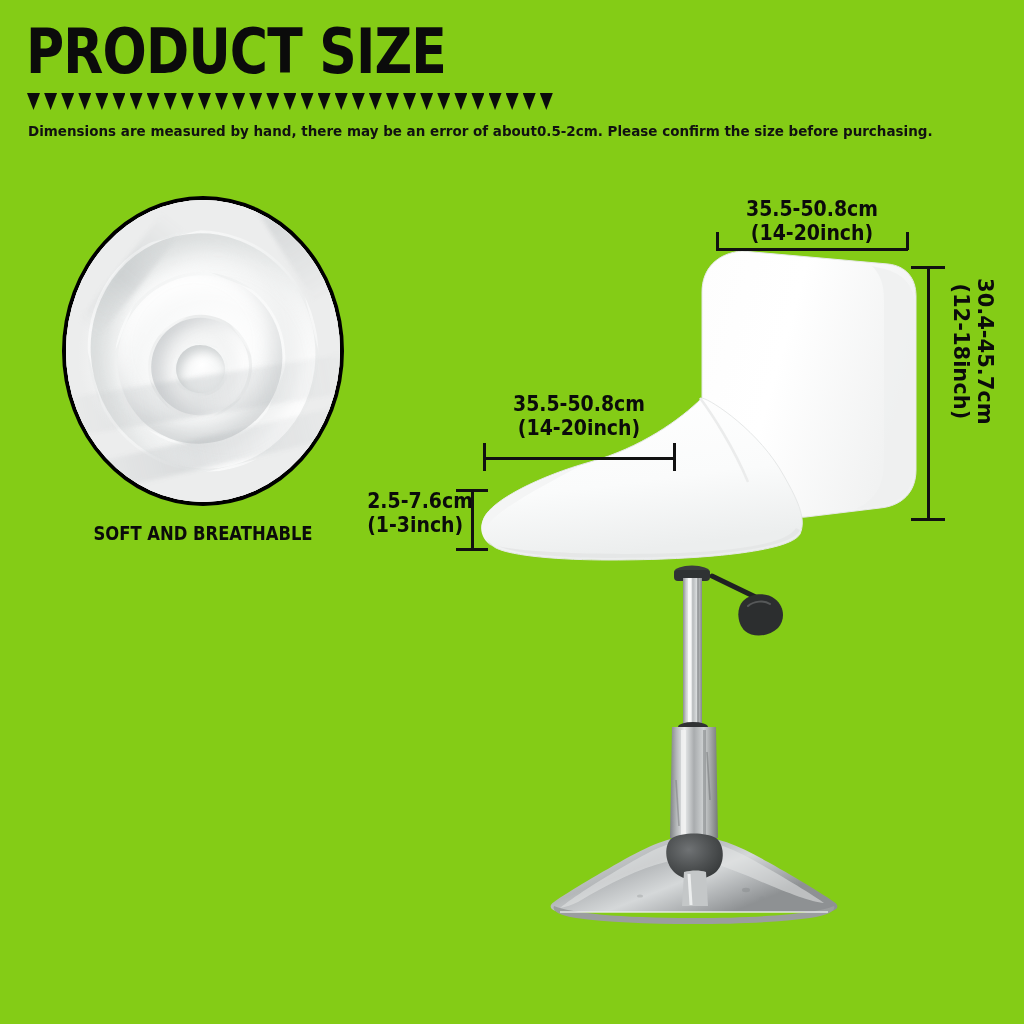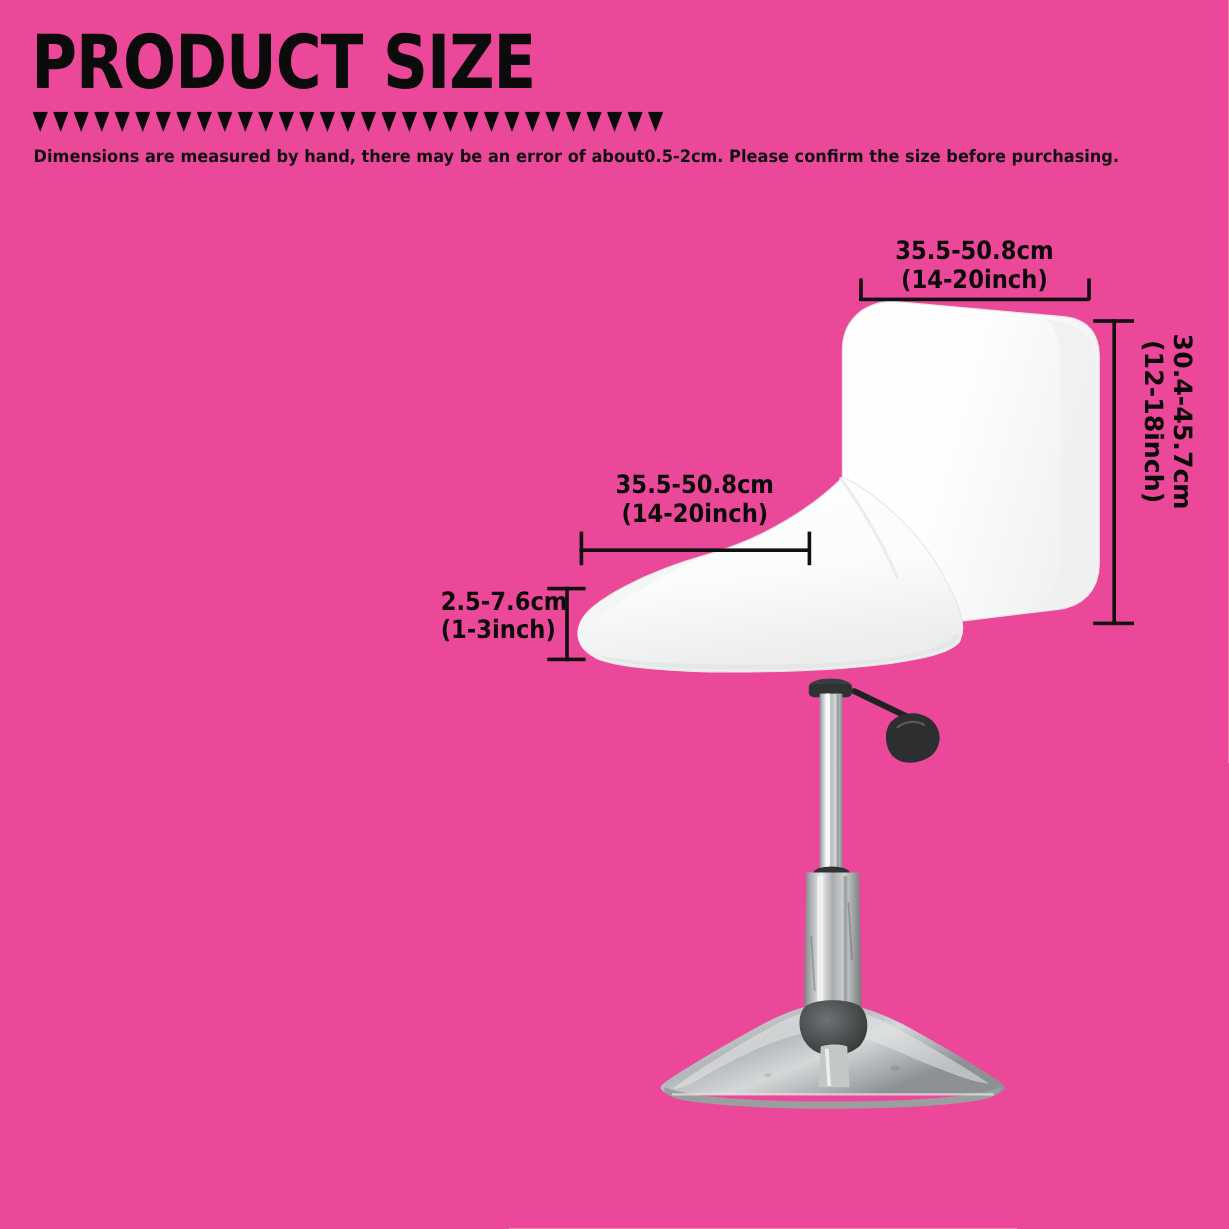--- a/index.html
+++ b/index.html
@@ -10,21 +10,21 @@
     background: #ffffff;
     font-family: "Liberation Sans", sans-serif;
     overflow: hidden;
     position: relative;
   }
 
   #canvas {
     position: relative;
     width: 1024px;
     height: 1024px;
-    background: #ec4899;
+    background: #84cc16;
   }
 
   
   .title {
     position: absolute;
     left: 26px;
     top: 20px;
     font-family: "DejaVu Sans", sans-serif;
     font-weight: 700;
     font-size: 62px;
@@ -279,20 +279,34 @@
       <div class="tri"></div>
       <div class="tri"></div>
       <div class="tri"></div>
       <div class="tri"></div>
       <div class="tri"></div>
       <div class="tri"></div>
     </div>
 
   <div class="subtitle">Dimensions are measured by hand, there may be an error of about0.5-2cm. Please confirm the size before purchasing.</div>
 
+  <div class="feature" style="left:62px; top:196px;">
+    <div class="circle" style="width:282px; height:310px;">
+      <div class="fabric-bg"></div>
+      <div class="swirl sw1"></div>
+      <div class="swirl sw2"></div>
+      <div class="swirl sw3"></div>
+      <div class="swirl sw4"></div>
+      <div class="fold fold-a"></div>
+      <div class="fold fold-b"></div>
+      <div class="fold fold-c"></div>
+      <div class="fold fold-d"></div>
+    </div>
+    <div class="feature-label" style="top:325px;">SOFT AND BREATHABLE</div>
+  </div>
 
 
   <svg class="chair" viewBox="0 0 1024 1024">
     <defs>
       <linearGradient id="gBack" x1="0" y1="0" x2="1" y2="0.35">
         <stop offset="0%" stop-color="#fdfdfd"></stop>
         <stop offset="45%" stop-color="#ffffff"></stop>
         <stop offset="100%" stop-color="#f1f2f2"></stop>
       </linearGradient>
       <linearGradient id="gSeat" x1="0" y1="0" x2="0.25" y2="1">

